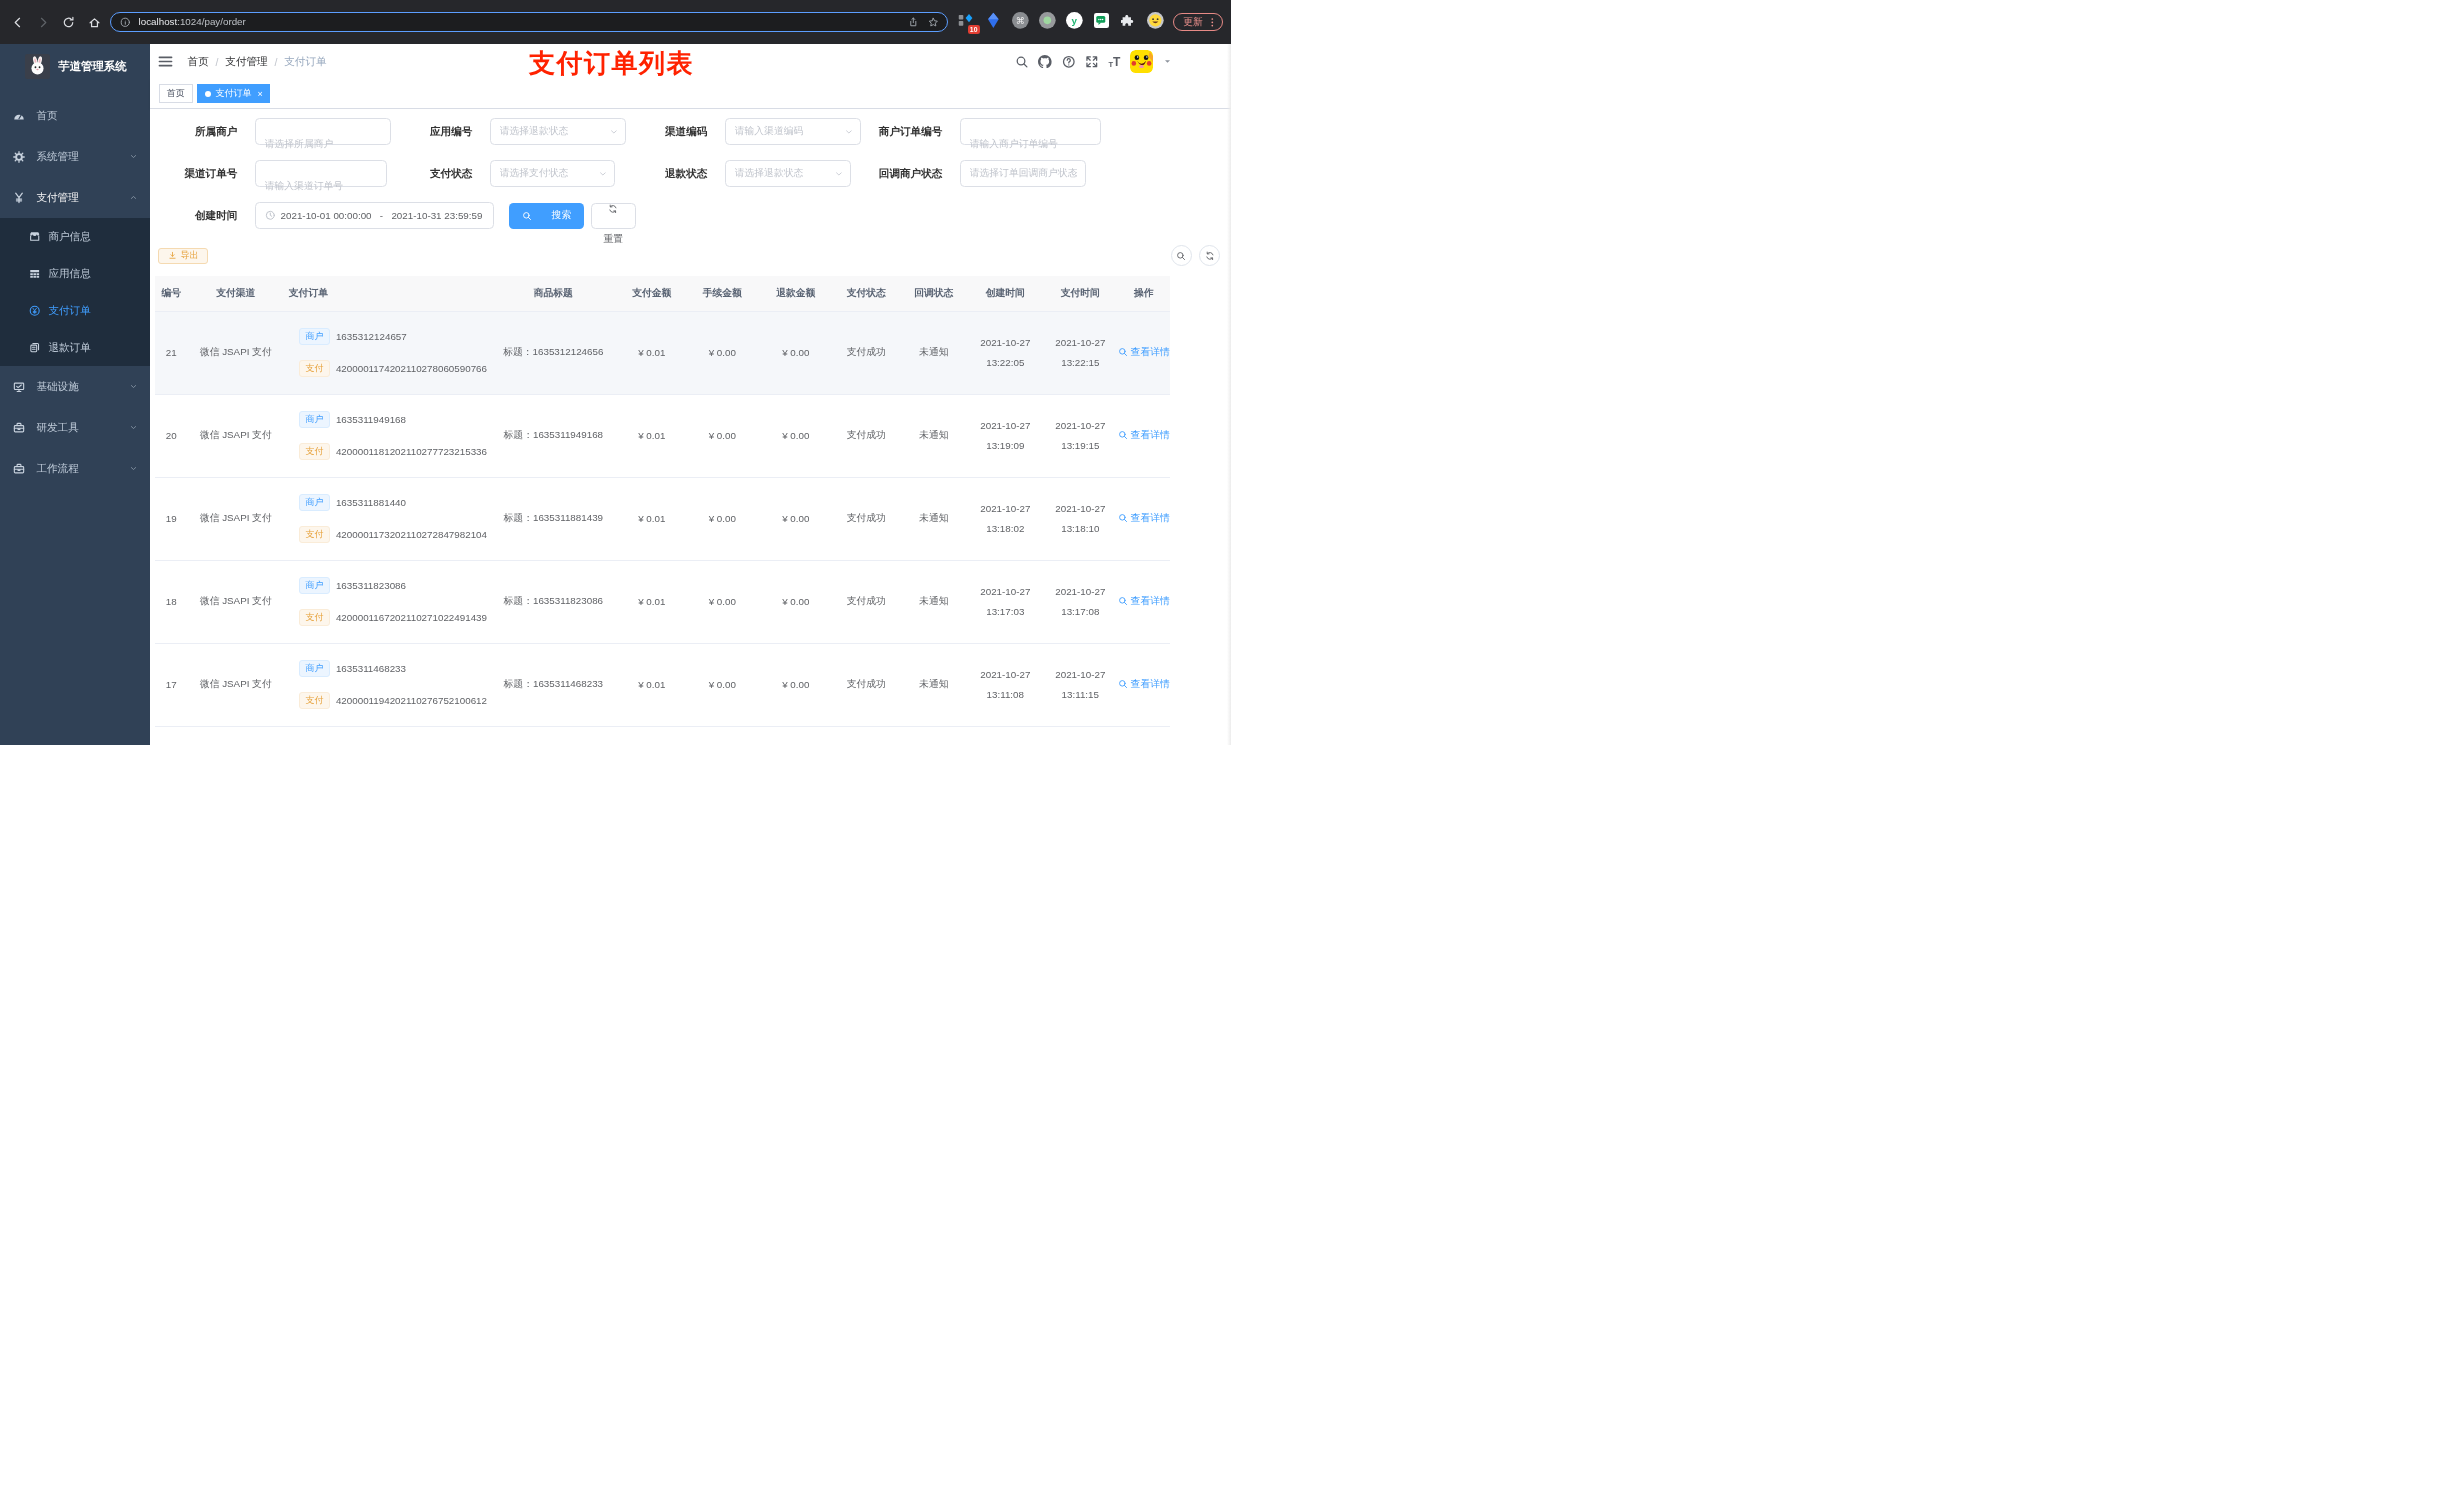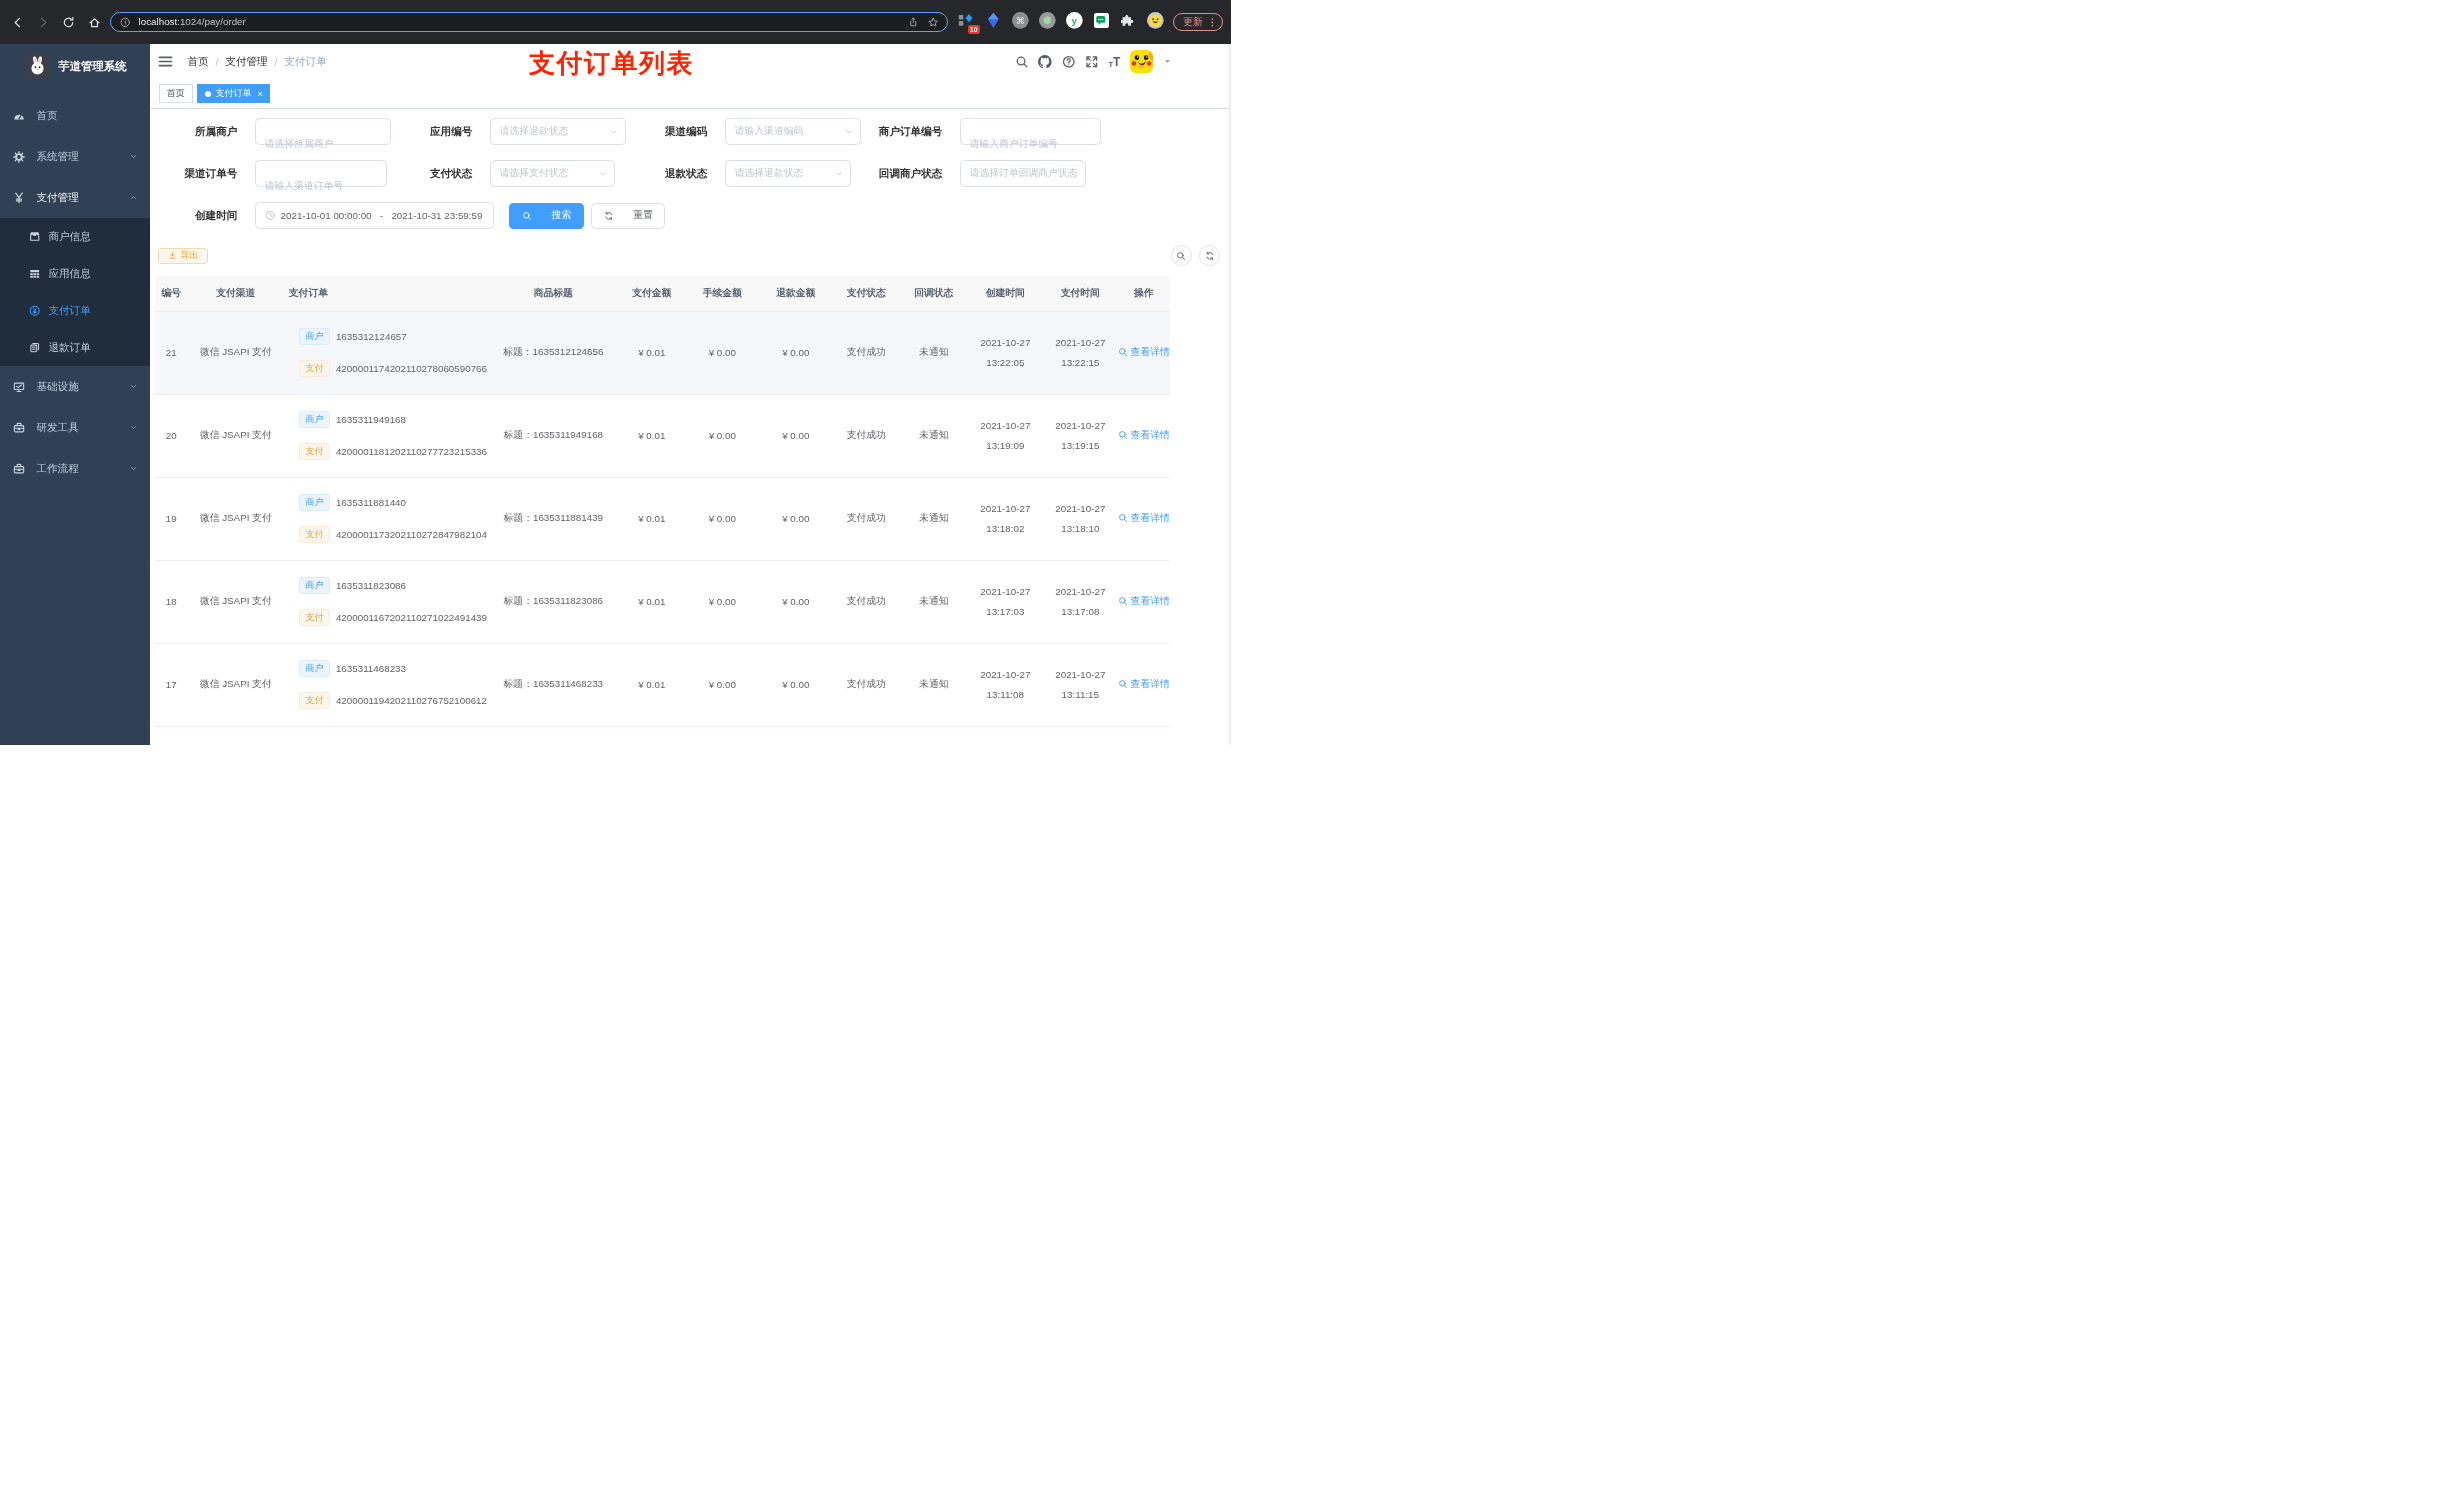--- a/index.html
+++ b/index.html
@@ -74,21 +74,21 @@
   .control input::placeholder { color:#c0c4cc; }
   .ph { color:#c0c4cc; font-size:9.8px; white-space:nowrap; overflow:hidden; }
   .sel-caret { position:absolute; right:6.8px; color:#c0c4cc; font-size:9.8px; }
   .date-ctl { width:239px; gap:5.3px; }
   .date-ctl .i { color:#c0c4cc; font-size:10.6px; }
   .date-txt { font-size:9.8px; color:#606266; white-space:nowrap; }
   .date-sep { color:#606266; font-size:9.8px; margin:0 3px; }
   .btn { height:26px; border-radius:4.5px; font-size:9.8px; display:inline-flex; align-items:center; gap:20px; padding:0 11.4px; cursor:pointer; border:0.8px solid transparent; }
   .btn .i { font-size:9.8px; }
   .btn-primary { background:#409eff; color:#fff; margin-left:15px; }
-  .btn-plain { background:#fff; border-color:#dcdfe6; color:#606266; margin-left:7.6px; }
+  .btn-plain { background:#fff; border-color:#dcdfe6; color:#606266; margin-left:7.6px;flex-direction:column; }
 
   .toolbar { display:flex; align-items:center; margin:12px 10.6px 0 7.6px; height:23px; }
   .btn-warn { height:16px; background:#fdf6ec; border:0.8px solid #f5dab1; color:#e6a23c; border-radius:3px; font-size:9px; display:inline-flex; align-items:center; gap:3.8px; padding:0 9px; cursor:pointer; }
   .tool-right { margin-left:auto; display:flex; gap:7.6px; }
   .circle-btn { width:21px; height:21px; border-radius:50%; border:0.8px solid #e0e5ec; background:#fff; color:#606266; display:flex; align-items:center; justify-content:center; font-size:9.8px; cursor:pointer; }
 
   
   .tbl { width:1015px; margin:9px 0 0 5.3px; border-collapse:collapse; table-layout:fixed; }
   .tbl th { height:35px; background:#f8f8f9; color:#5a6474; font-size:9.8px; font-weight:700; border-bottom:0.8px solid #ebeef5; text-align:center; }
   .tbl th.al { text-align:left; padding-left:4.5px; }

